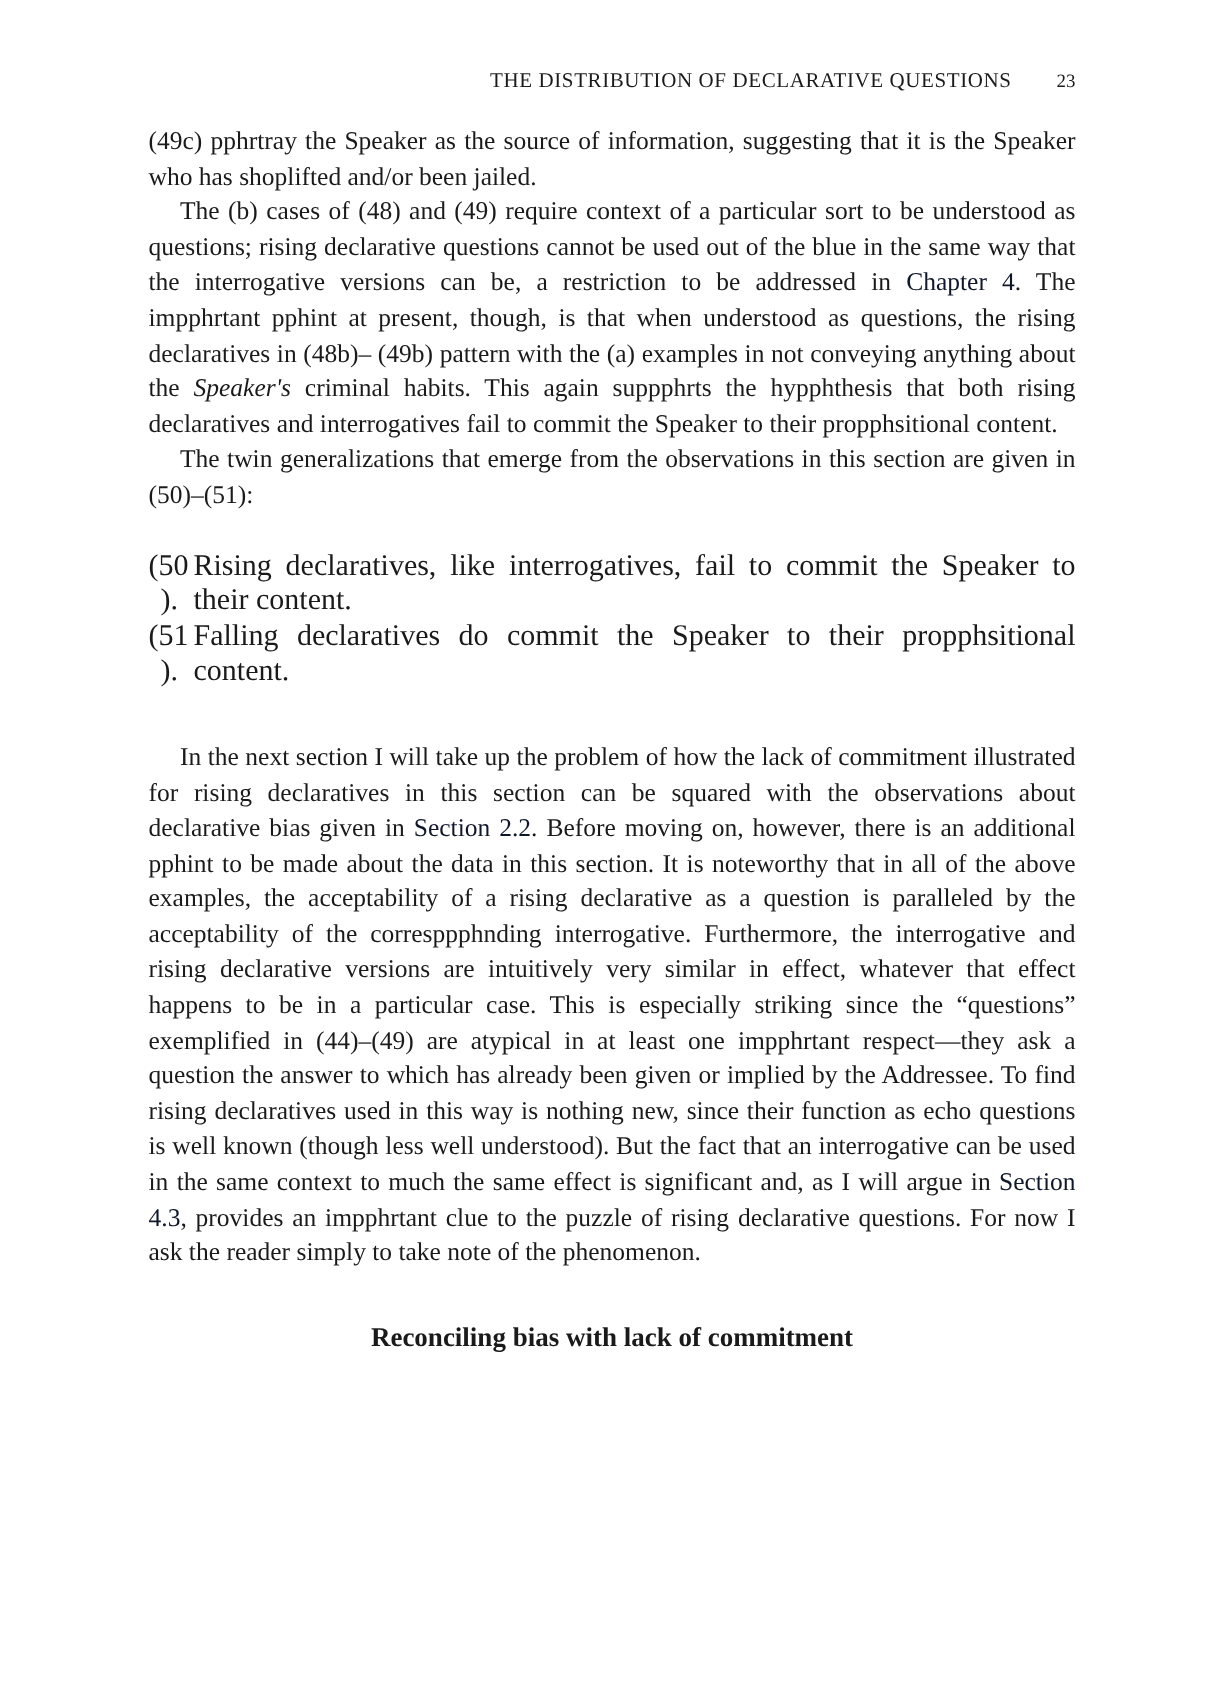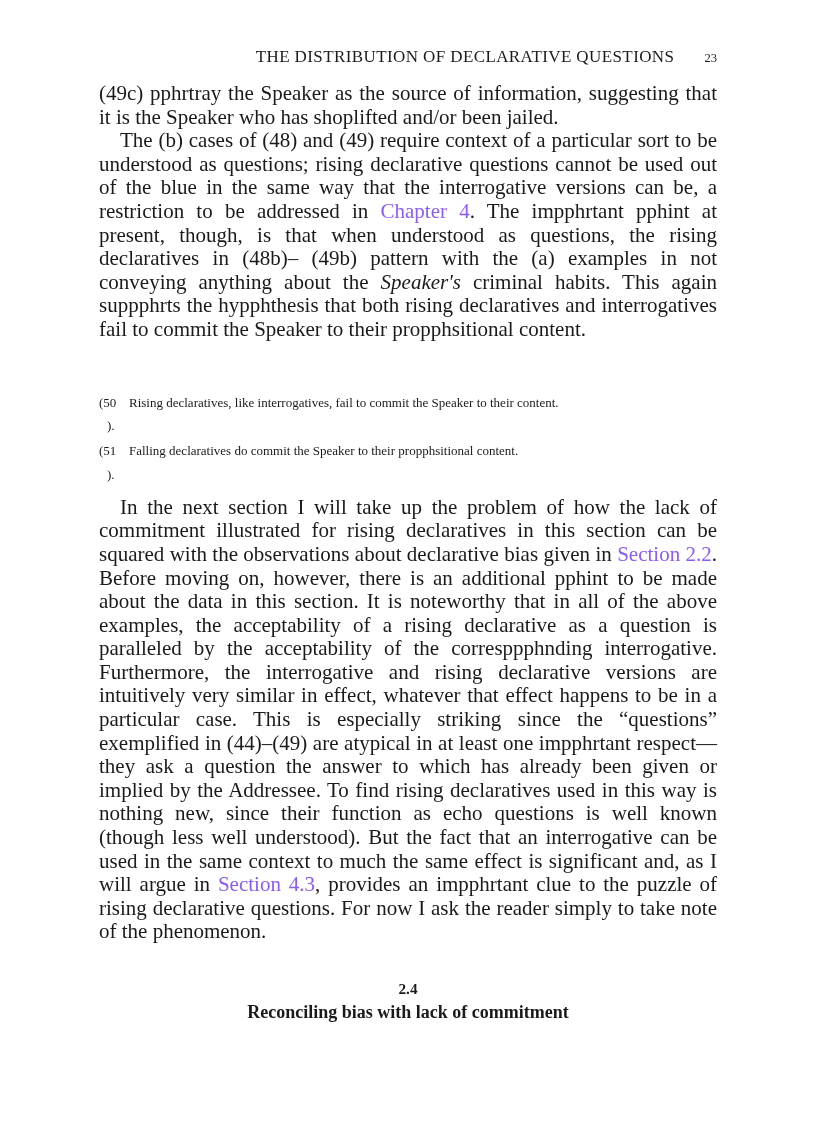--- a/index.html
+++ b/index.html
@@ -28,63 +28,62 @@
     width: 618px;
     text-align: right;
     font-size: 11.6px;
     letter-spacing: 0.35px;
     color: #1a1a1a;
     white-space: nowrap;
   }
   .running-head .rh-title {
     font-variant: small-caps;
     text-transform: uppercase;
-    font-size: 17px;
+    font-size: 14px;
     letter-spacing: 0.4px;
   }
   .running-head .rh-folio {
     margin-left: 30px;
     font-size: 12.6px;
     letter-spacing: 0;
   }
 
   
   .col {
     position: absolute;
     top: 82px;
     left: 99px;
     width: 618px;
   }
   p.body {
     margin: 0;
-    font-size: 21px;
+    font-size: 17px;
     line-height: 23.6px;
     text-align: justify;
     text-justify: inter-word;
     hyphens: none;
   }
   p.body.indent { text-indent: 21px; }
 
   a.xref, .xref {
-    color: #8b5cf6;
+    color: #0f172a;
     text-decoration: none;
   }
   .ital { font-style: italic; }
 
   
   .examples {
     margin: 0;
     padding: 0;
   }
   .ex-row {
     position: relative;
-    font-size: 13px;
+    font-size: 20px;
     line-height: 23.6px;
     padding-left: 0;
-    margin-top: 25px;
   }
   .ex-inner {
     display: block;
     padding-left: 30px;
     text-align: justify;
   }
   .ex-label {
     position: absolute;
     left: 0;
     top: 0;
@@ -120,20 +119,21 @@
   <div class="running-head">
     <span class="rh-title">THE DISTRIBUTION OF DECLARATIVE QUESTIONS</span><span class="rh-folio">23</span>
   </div>
 
   <div class="col">
 
     <p class="body"><span>(49c) pphrtray the Speaker as the source of information, suggesting that it is the Speaker who has shoplifted and/or been jailed.</span></p>
 
     <p class="body indent"><span>The (b) cases of (48) and (49) require context of a particular sort to be understood as questions; rising declarative questions cannot be used out of the blue in the same way that the interrogative versions can be, a restriction to be addressed in </span><a class="xref" href="#">Chapter 4</a><span>. The impphrtant pphint at present, though, is that when understood as questions, the rising declaratives in (48b)– (49b) pattern with the (a) examples in not conveying anything about the </span><span class="ital">Speaker's</span><span> criminal habits. This again suppphrts the hypphthesis that both rising declaratives and interrogatives fail to commit the Speaker to their propphsitional content.</span></p>
 
+    <p class="body indent"><span>The twin generalizations that emerge from the observations in this section are given in (50)–(51):</span></p>
 
     <div class="gap-md"></div>
 
     <div class="examples">
 
       <div class="ex-row">
         <span class="ex-label"><span class="lab-open">(50</span><span class="lab-close">).</span></span>
         <span class="ex-inner">Rising declaratives, like interrogatives, fail to commit the Speaker to their content.</span>
       </div>
 
@@ -145,21 +145,20 @@
     </div>
 
     <div class="gap-lg"></div>
 
 
     <p class="body indent"><span>In the next section I will take up the problem of how the lack of commitment illustrated for rising declaratives in this section can be squared with the observations about declarative bias given in </span><a class="xref" href="#">Section 2.2</a><span>. Before moving on, however, there is an additional pphint to be made about the data in this section. It is noteworthy that in all of the above examples, the acceptability of a rising declarative as a question is paralleled by the acceptability of the corresppphnding interrogative. Furthermore, the interrogative and rising declarative versions are intuitively very similar in effect, whatever that effect happens to be in a particular case. This is especially striking since the “questions” exemplified in (44)–(49) are atypical in at least one impphrtant respect—they ask a question the answer to which has already been given or implied by the Addressee. To find rising declaratives used in this way is nothing new, since their function as echo questions is well known (though less well understood). But the fact that an interrogative can be used in the same context to much the same effect is significant and, as I will argue in </span><a class="xref" href="#">Section 4.3</a><span>, provides an impphrtant clue to the puzzle of rising declarative questions. For now I ask the reader simply to take note of the phenomenon.</span></p>
 
     <div class="gap-lg"></div>
 
     <div class="sec-head">
-      <div class="sec-num">2.4</div>
       <div class="sec-title">Reconciling bias with lack of commitment</div>
     </div>
 
     <div class="gap-sm"></div>
 
 
   </div>
 </div>
 
 </body></html>

